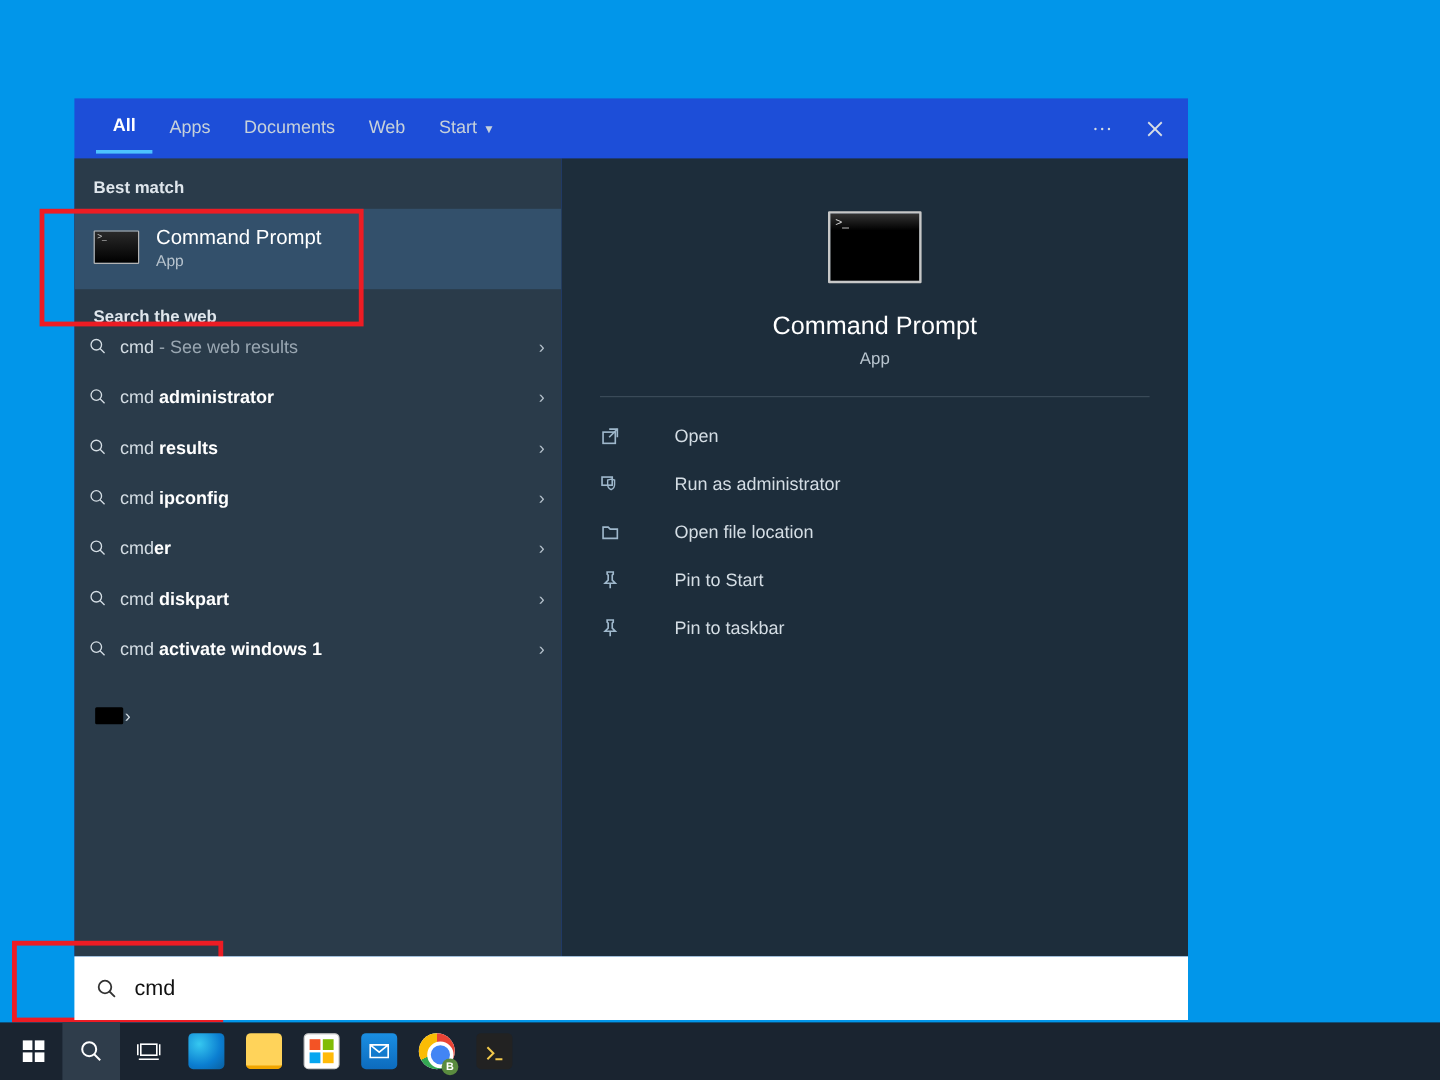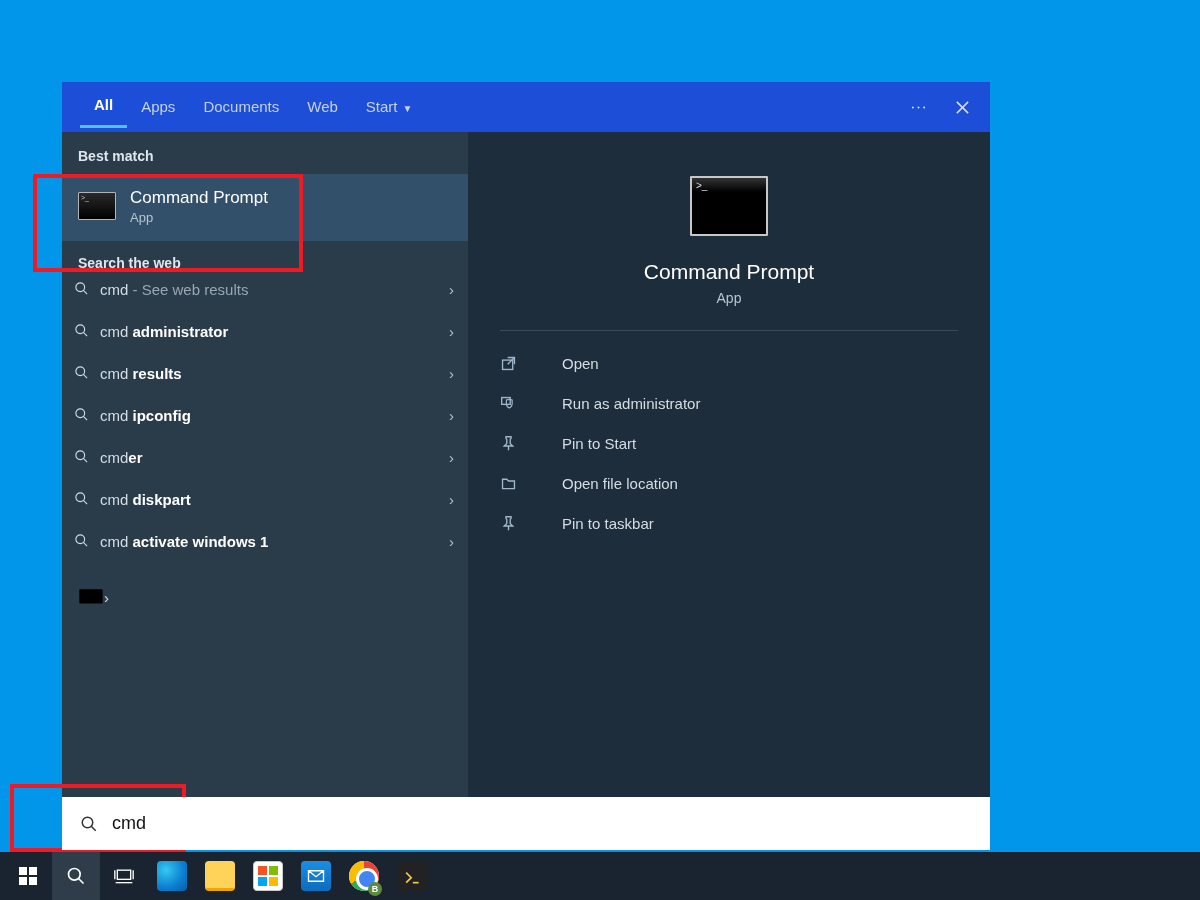--- a/index.html
+++ b/index.html
@@ -250,33 +250,33 @@
               <svg viewBox="0 0 20 20">
                 <rect x="2" y="3" width="10" height="8"></rect>
                 <path d="M14 6 L18 7 L18 12 C18 15 16 17 14 18 C12 17 10 15 10 12 L10 7 Z" transform="translate(-1,0) scale(0.85)"></path>
               </svg>
             </div>
           <span>Run as administrator</span>
         </div>
         <div class="action">
           <div class="aic">
               <svg viewBox="0 0 20 20">
+                <path d="M3 5 h5 l2 2 h7 v9 h-14 z"></path>
+              </svg>
+            </div>
+          <span>Open file location</span>
+        </div>
+        <div class="action">
+          <div class="aic">
+              <svg viewBox="0 0 20 20">
                 <path d="M7 2 h6 v2 l-1 1 v5 l3 3 h-10 l3 -3 v-5 l-1 -1 z"></path>
                 <line x1="10" y1="13" x2="10" y2="18"></line>
               </svg>
             </div>
           <span>Pin to Start</span>
-        </div>
-        <div class="action">
-          <div class="aic">
-              <svg viewBox="0 0 20 20">
-                <path d="M3 5 h5 l2 2 h7 v9 h-14 z"></path>
-              </svg>
-            </div>
-          <span>Open file location</span>
         </div>
         <div class="action">
           <div class="aic">
               <svg viewBox="0 0 20 20">
                 <path d="M7 2 h6 v2 l-1 1 v5 l3 3 h-10 l3 -3 v-5 l-1 -1 z"></path>
                 <line x1="10" y1="13" x2="10" y2="18"></line>
               </svg>
             </div>
           <span>Pin to taskbar</span>
         </div>

